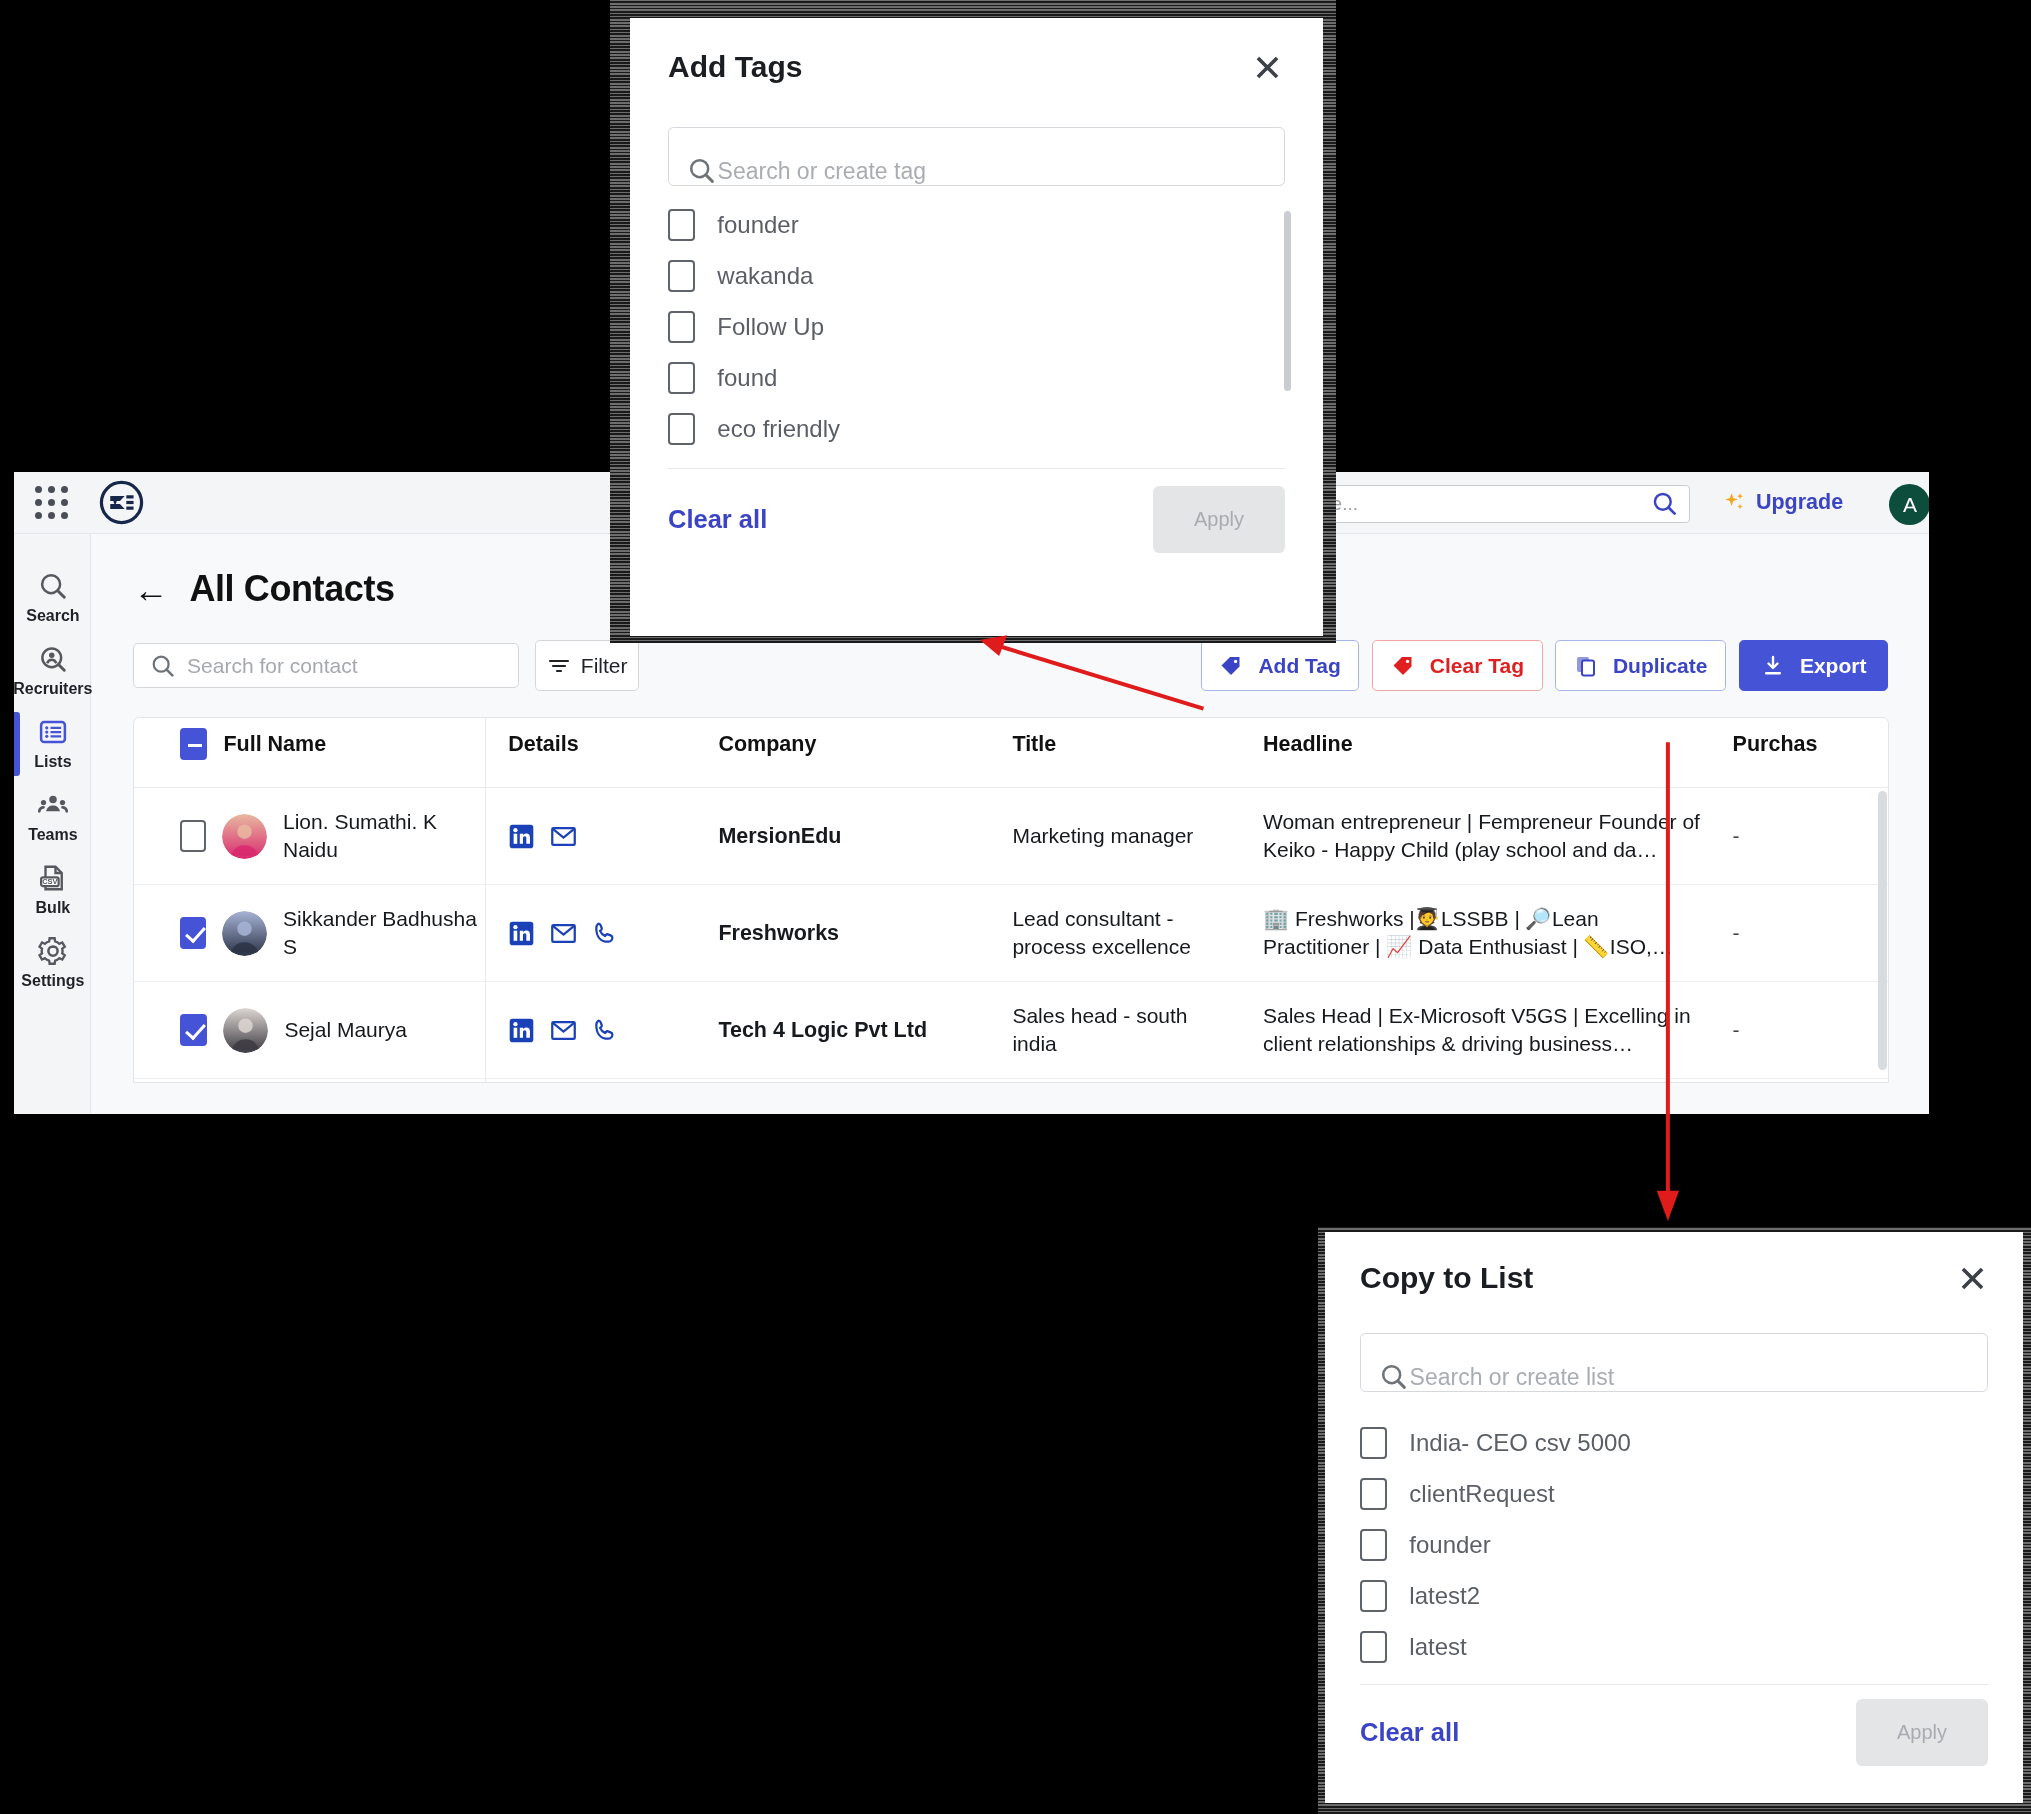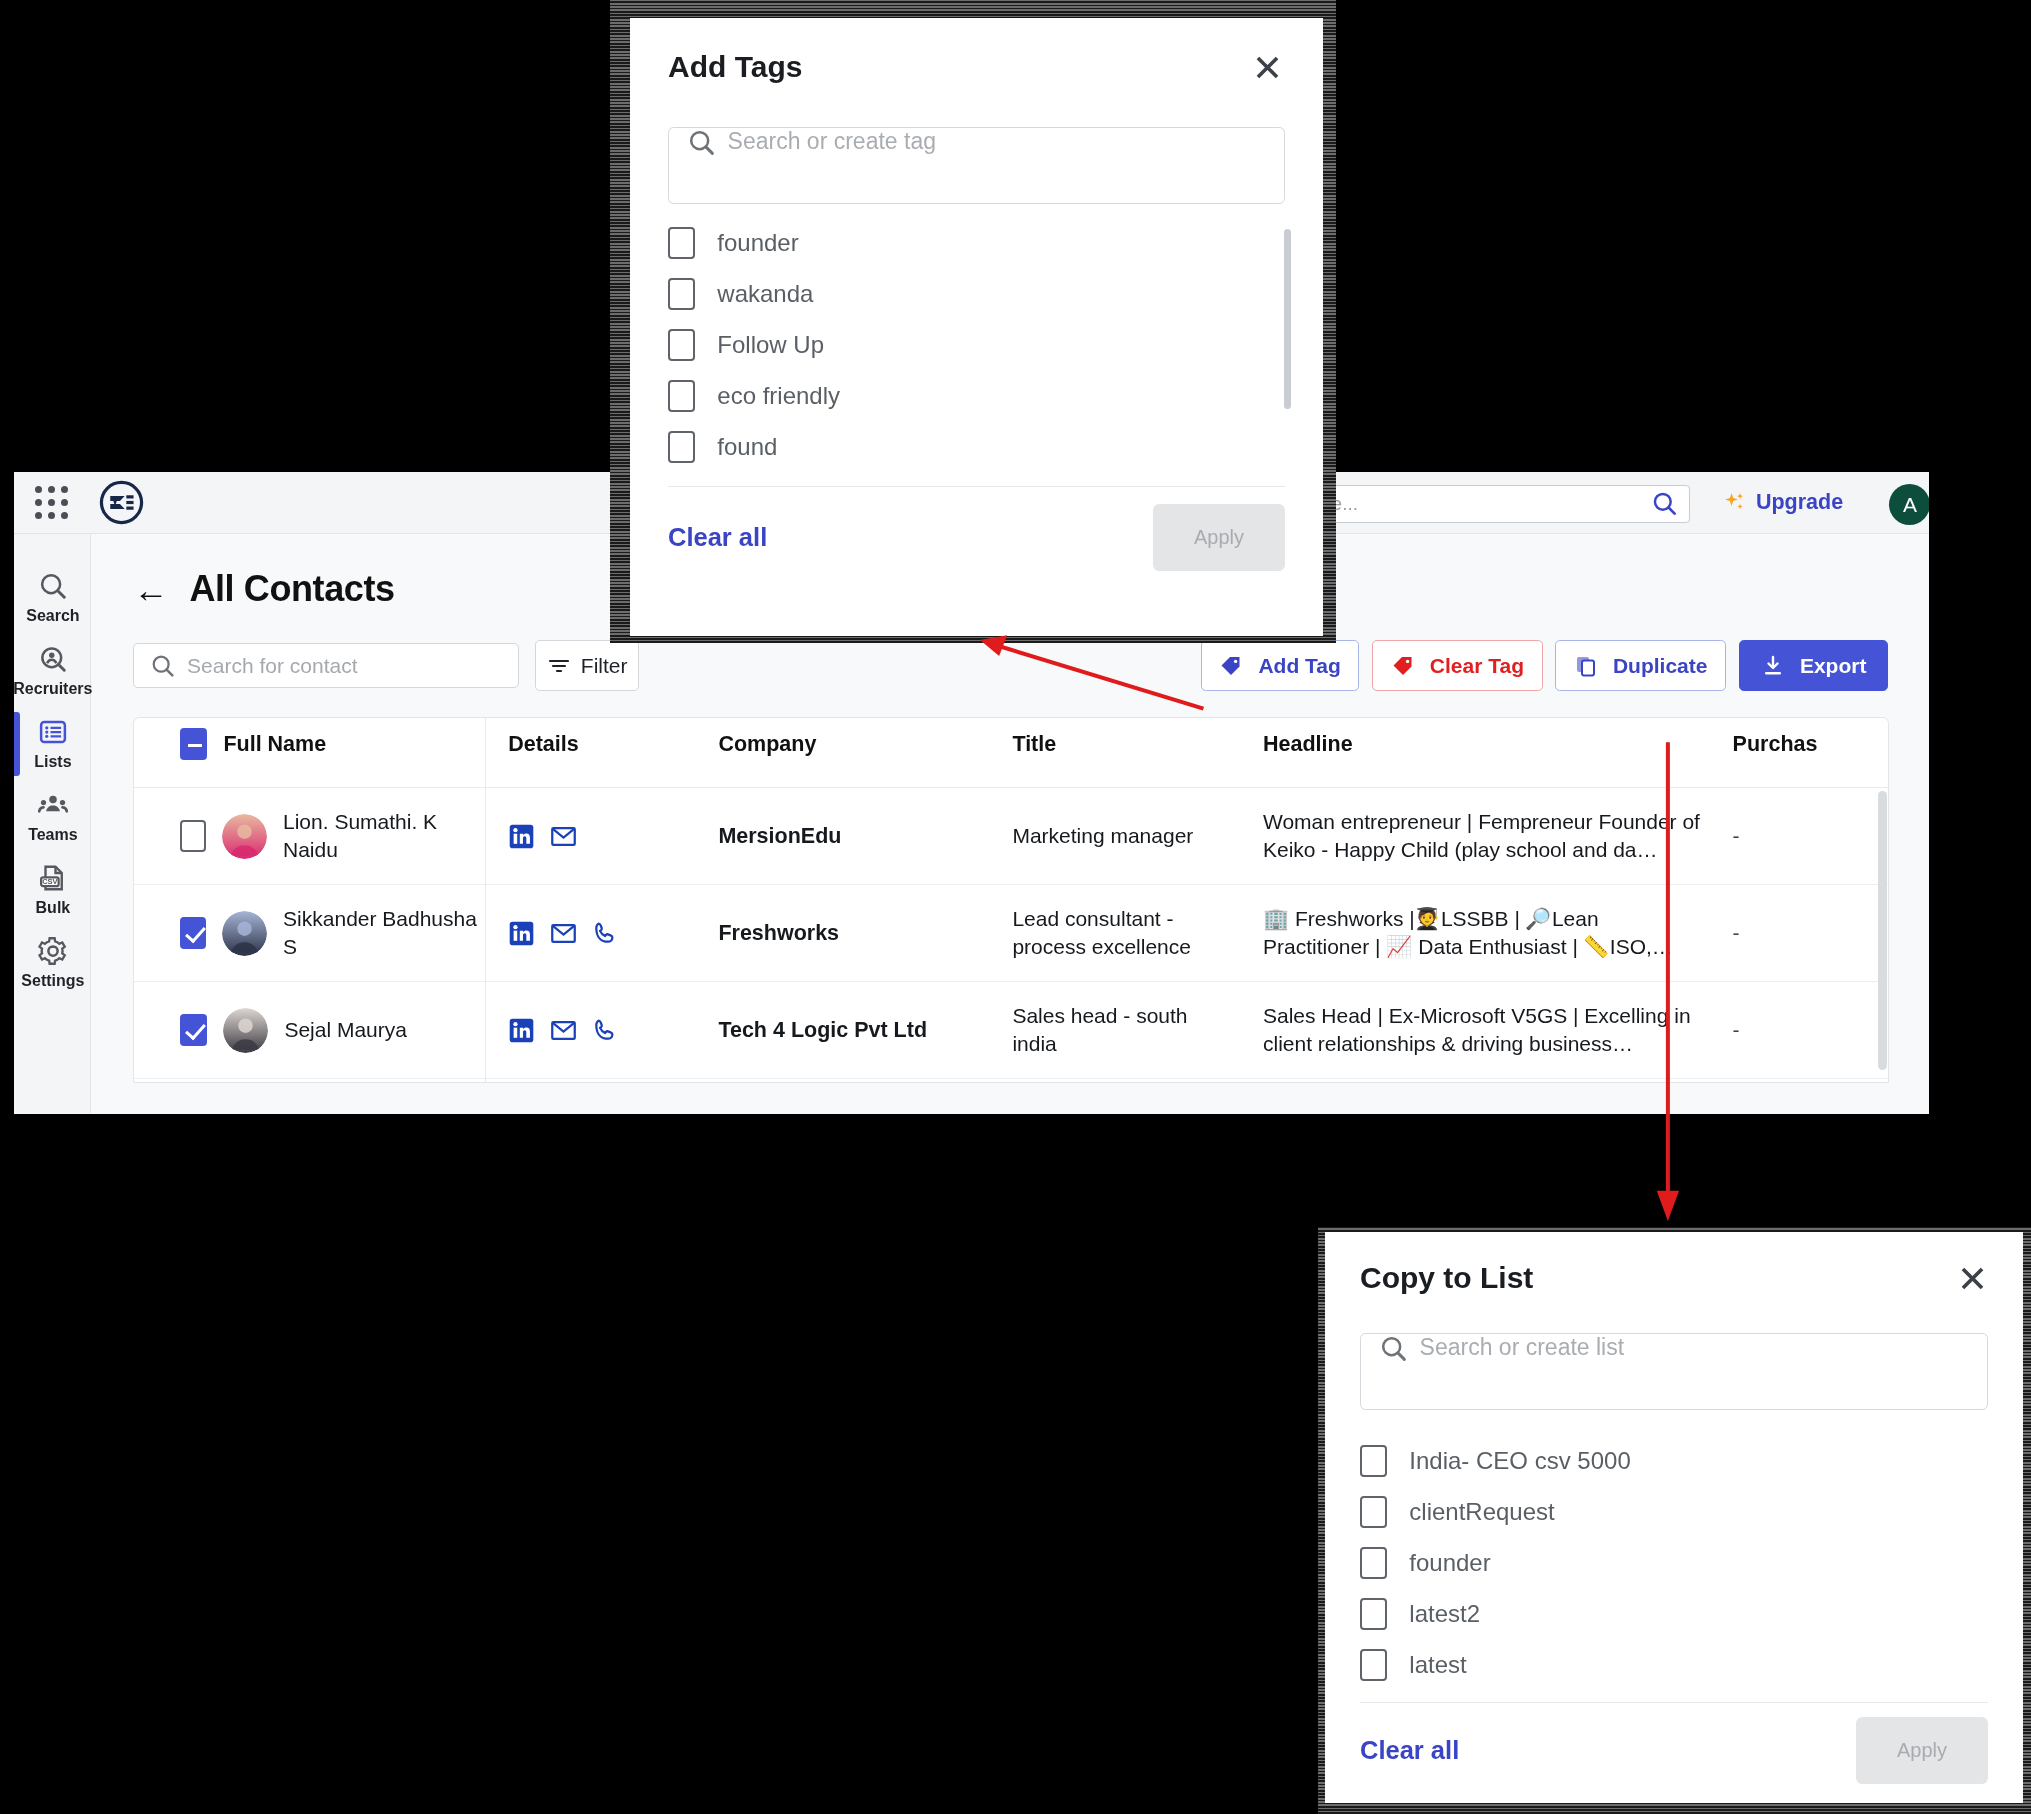--- a/index.html
+++ b/index.html
@@ -157,22 +157,22 @@
     background:#fff; box-shadow: 0 0 0 0.8px rgba(0,0,0,.06);
   }
   #add-tags-frame {
     position:absolute; left: 610px; top: 0px; width: 726px; height: 643px;
     background: repeating-linear-gradient(0deg,#1a1a1a,#1a1a1a 1.6px,#6d6d6d 1.6px,#6d6d6d 3.2px);
   }
   .dlg-title { font-size: 30px; font-weight:bold; color:#1a1d21; }
   .dlg-close { font-size: 37px; color:#3c4148; cursor:pointer; line-height:1; font-weight:300; }
   .dlg-head { display:flex; align-items:flex-start; justify-content:space-between; padding: 32px 40px 0 38px; }
   .dlg-search {
-    margin: 40px 38px 0 38px; height: 77px; border:0.8px solid #d5d8dc; border-radius:5.6px;
-    display:flex; align-items:flex-start; gap:12px; padding: 0 17.6px;
+    margin: 40px 38px 0 38px; height: 59px; border:0.8px solid #d5d8dc; border-radius:5.6px;
+    display:flex; align-items:flex-end; gap:2px; padding: 0 17.6px;
   }
   .dlg-search .ph { color:#a9adb2; font-size: 23px; }
   .opt-list { margin: 14.4px 0 0 0; padding: 0 38px; position:relative; }
   .opt-row { display:flex; align-items:center; gap: 22.3px; height: 51px; cursor:pointer; }
   .opt-row .lbl { font-size: 24px; color:#5a5f66; }
   .opt-scroll {
     position:absolute; right: 32px; top: 11.2px; width: 7.2px; height: 180px;
     background:#c9ccd0; border-radius:4px;
   }
   .dlg-divider { margin: 12.8px 38px 0 38px; height:0.8px; background:#e6e8ea; }
@@ -556,25 +556,25 @@
         <div class="opt-row">
           <span class="cb"></span>
           <span class="lbl">wakanda</span>
         </div>
         <div class="opt-row">
           <span class="cb"></span>
           <span class="lbl">Follow Up</span>
         </div>
         <div class="opt-row">
           <span class="cb"></span>
+          <span class="lbl">found</span>
+        </div>
+        <div class="opt-row">
+          <span class="cb"></span>
           <span class="lbl">eco friendly</span>
-        </div>
-        <div class="opt-row">
-          <span class="cb"></span>
-          <span class="lbl">found</span>
         </div>
       </div>
     <div class="dlg-divider"></div>
     <div class="dlg-foot">
       <span class="clear-all">Clear all</span>
       <span class="apply-btn">Apply</span>
     </div>
   </div>
 
   <div id="copy-list-frame"></div>

